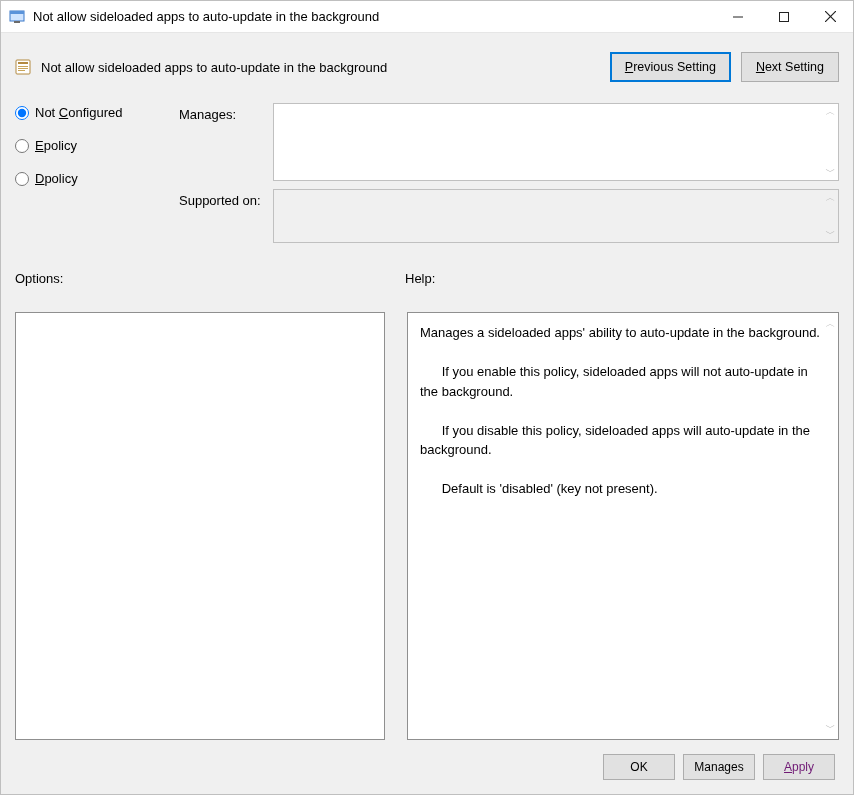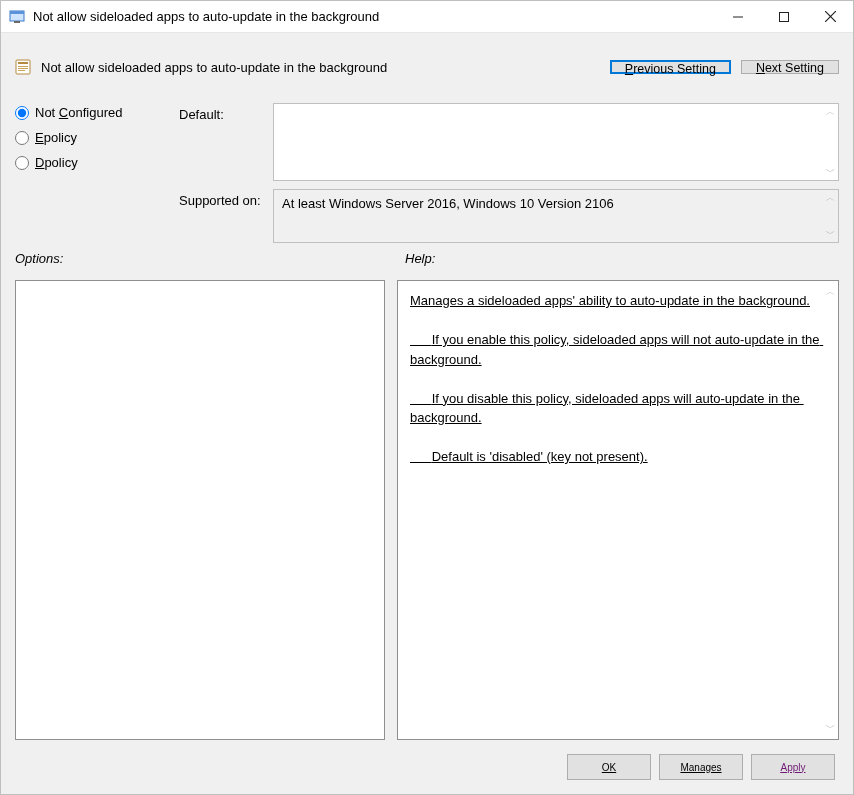--- a/index.html
+++ b/index.html
@@ -59,21 +59,21 @@
     margin-bottom: 14px;
   }
   .setting-header .hdr-icon {
     width: 16px; height: 16px;
   }
   .setting-header .hdr-title {
     font-size: 13px;
     flex: 1;
   }
   .nav-btn {
-    height: 14px;
+    height: 30px;
     padding: 0 14px;
     background: #e1e1e1;
     border: 1px solid #adadad;
     font-size: 12.5px;
     font-family: inherit;
     cursor: default;
     text-align: right;
   }
   .nav-btn.focus {
     border: 2px solid #0078d7;
@@ -87,21 +87,21 @@
     grid-template-columns: 160px 90px 1fr;
     column-gap: 4px;
     row-gap: 8px;
     align-items: start;
   }
   .radio-col {
     grid-column: 1;
     grid-row: 1 / span 3;
     display: flex;
     flex-direction: column;
-    gap: 10px;
+    gap: 18px;
     padding-top: 2px;
   }
   .radio-item {
     display: flex;
     align-items: center;
     gap: 6px;
     font-size: 13px;
   }
   .radio-item input[type=radio]{
     width: 14px; height: 14px; margin:0;
@@ -134,34 +134,33 @@
     border: 1px solid #c0c0c0;
     background: #f0f0f0;
     padding: 6px 8px;
     font-size: 13px;
     position:relative;
   }
 
   
   .lower-headers {
     display: flex;
+    margin-top: 20px;
     gap: 20px;
-    font-style: italic;
   }
   .lower-headers .lh-opt { width: 370px; font-size:13px; }
   .lower-headers .lh-help { font-size:13px;text-align:right; }
 
   
   .lower-panes {
     display: flex;
-    gap: 12px;
-    margin-top: 14px;
+    gap: 22px;
+    margin-top: 26px;
     flex: 1;
     min-height: 0;
-    text-decoration: underline;
   }
   .options-pane {
     width: 370px;
     border: 1px solid #8f8f8f;
     background: #ffffff;
   }
   .help-pane {
     flex: 1;
     border: 1px solid #8f8f8f;
     background: #ffffff;
@@ -173,26 +172,25 @@
   }
 
   
   .footer-btns {
     display: flex;
     justify-content: flex-end;
     gap: 8px;
     padding: 14px 4px 6px 4px;
   }
   .dlg-btn {
-    width: 84px; height: 26px;
+    width: 72px; height: 26px;
     background: #e1e1e1;
     border: 1px solid #adadad;
-    font-size: 10px;
+    font-size: 12px;
     font-family: inherit;
-    text-decoration: underline;
   }
   .dlg-btn.disabled {
     color: #701a75;
   }
 </style>
 </head>
 <body>
 
 <div class="titlebar">
   <span class="app-icon">
@@ -253,30 +251,29 @@
       <label class="radio-item">
         <input type="radio" name="state" style="">
         <span><span class="underline-letter">E</span><span>policy</span></span>
       </label>
       <label class="radio-item">
         <input type="radio" name="state" style="">
         <span><span class="underline-letter">D</span><span>policy</span></span>
       </label>
     </div>
 
-    <div class="grid-label" style="grid-column:2; grid-row:1;">Default:</div>
+    <div class="grid-label" style="grid-column:2; grid-row:1;">Manages:</div>
     <div class="comment-box">
       <span></span>
       <span class="scroll-indicator" style="top:3px;">︿</span>
       <span class="scroll-indicator" style="bottom:3px;">﹀</span>
     </div>
 
     <div class="grid-label" style="grid-column:2; grid-row:2;">Supported on:</div>
     <div class="supported-box">
-      <span>At least Windows Server 2016, Windows 10 Version 2106</span>
       <span class="scroll-indicator" style="top:3px;">︿</span>
       <span class="scroll-indicator" style="bottom:3px;">﹀</span>
     </div>
   </div>
 
   <div class="lower-headers">
     <div class="lh-opt">Options:</div>
     <div class="lh-help">Help:</div>
   </div>
 

